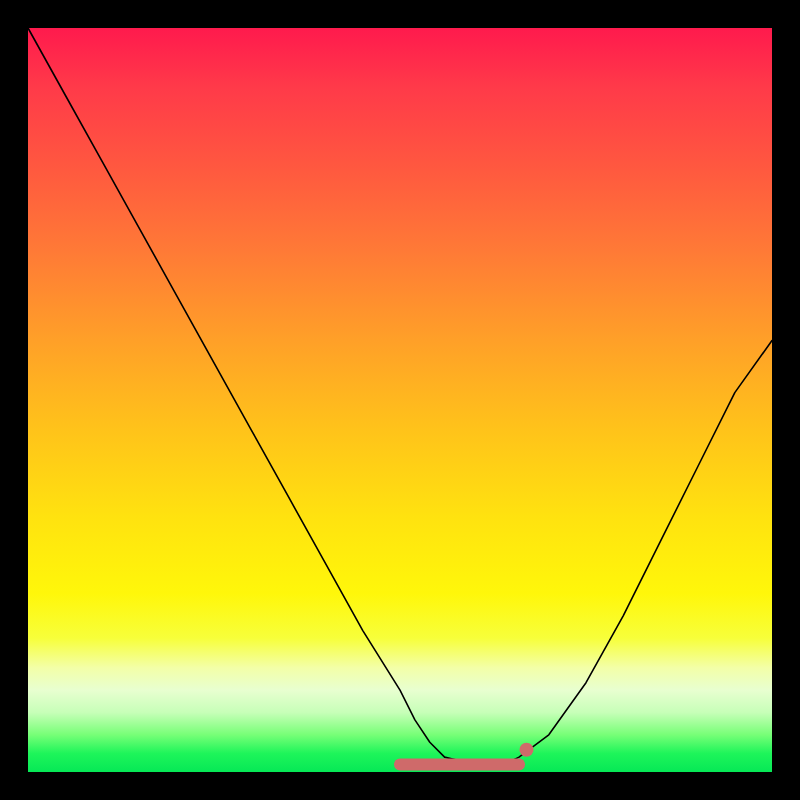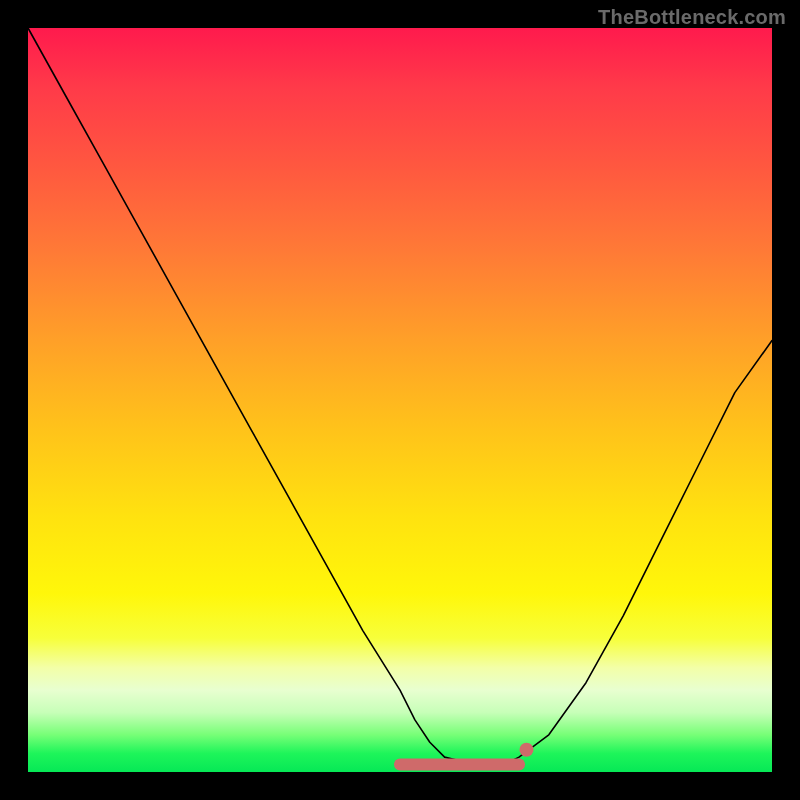--- a/index.html
+++ b/index.html
@@ -83,14 +83,13 @@
 <body>
 
 <div class="stage">
   <div class="plot">
     <svg class="curve" viewBox="0 0 744 744">
       <path id="curve-path" class="thinline" d="M0.0 0.0 L37.2 67.0 L74.4 133.9 L111.6 200.9 L148.8 267.8 L186.0 334.8 L223.2 401.8 L260.4 468.7 L297.6 535.7 L334.8 602.6 L372.0 662.2 L386.9 691.9 L401.8 714.2 L416.6 729.1 L446.4 736.6 L476.2 736.6 L491.0 729.1 L520.8 706.8 L558.0 654.7 L595.2 587.8 L632.4 513.4 L669.6 439.0 L706.8 364.6 L744.0 312.5"></path>
       <line id="flat-mark" class="flatmark" x1="372" y1="736.56" x2="491.04" y2="736.56"></line>
       <circle id="flat-end-dot" class="dot" r="7" cx="498.48" cy="721.68"></circle>
     </svg>
   </div>
-  <div class="watermark">TheBottleneck.com</div>
 </div>
 
 </body></html>

